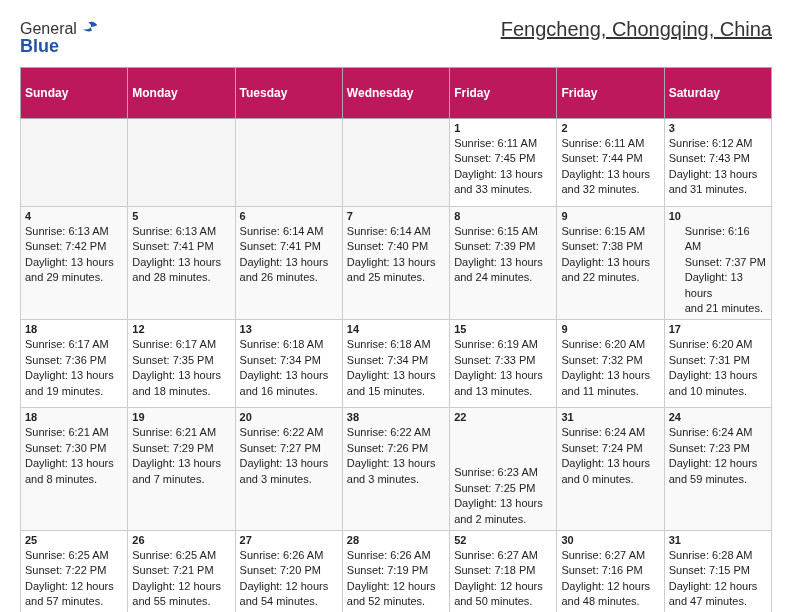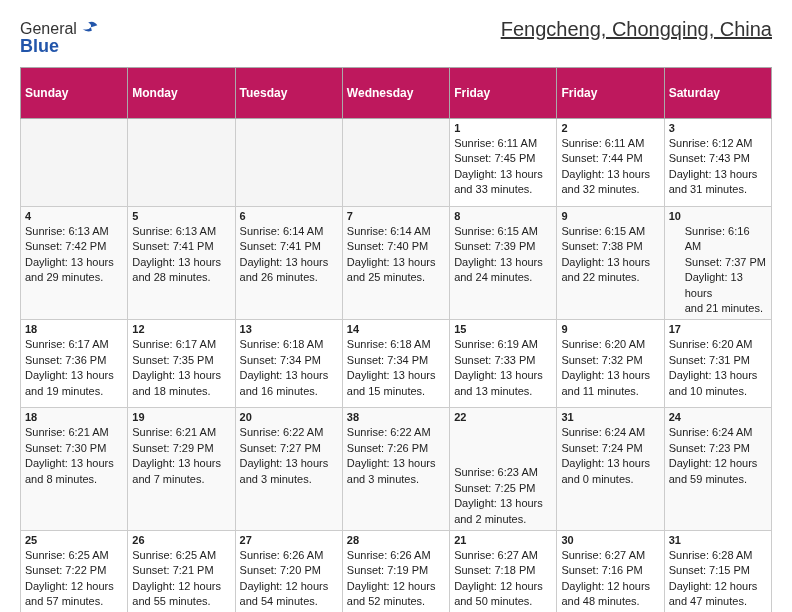--- a/index.html
+++ b/index.html
@@ -327,21 +327,21 @@
 and 54 minutes.</div>
           </td>
           <td>
             <span class="day-num">28</span>
             <div class="day-info" style="white-space: pre-line;">Sunrise: 6:26 AM
 Sunset: 7:19 PM
 Daylight: 12 hours
 and 52 minutes.</div>
           </td>
           <td>
-            <span class="day-num">21</span>
+            <span class="day-num">52</span>
             <div class="day-info" style="white-space: pre-line;">Sunrise: 6:27 AM
 Sunset: 7:18 PM
 Daylight: 12 hours
 and 50 minutes.</div>
           </td>
           <td>
             <span class="day-num">30</span>
             <div class="day-info" style="white-space: pre-line;">Sunrise: 6:27 AM
 Sunset: 7:16 PM
 Daylight: 12 hours

